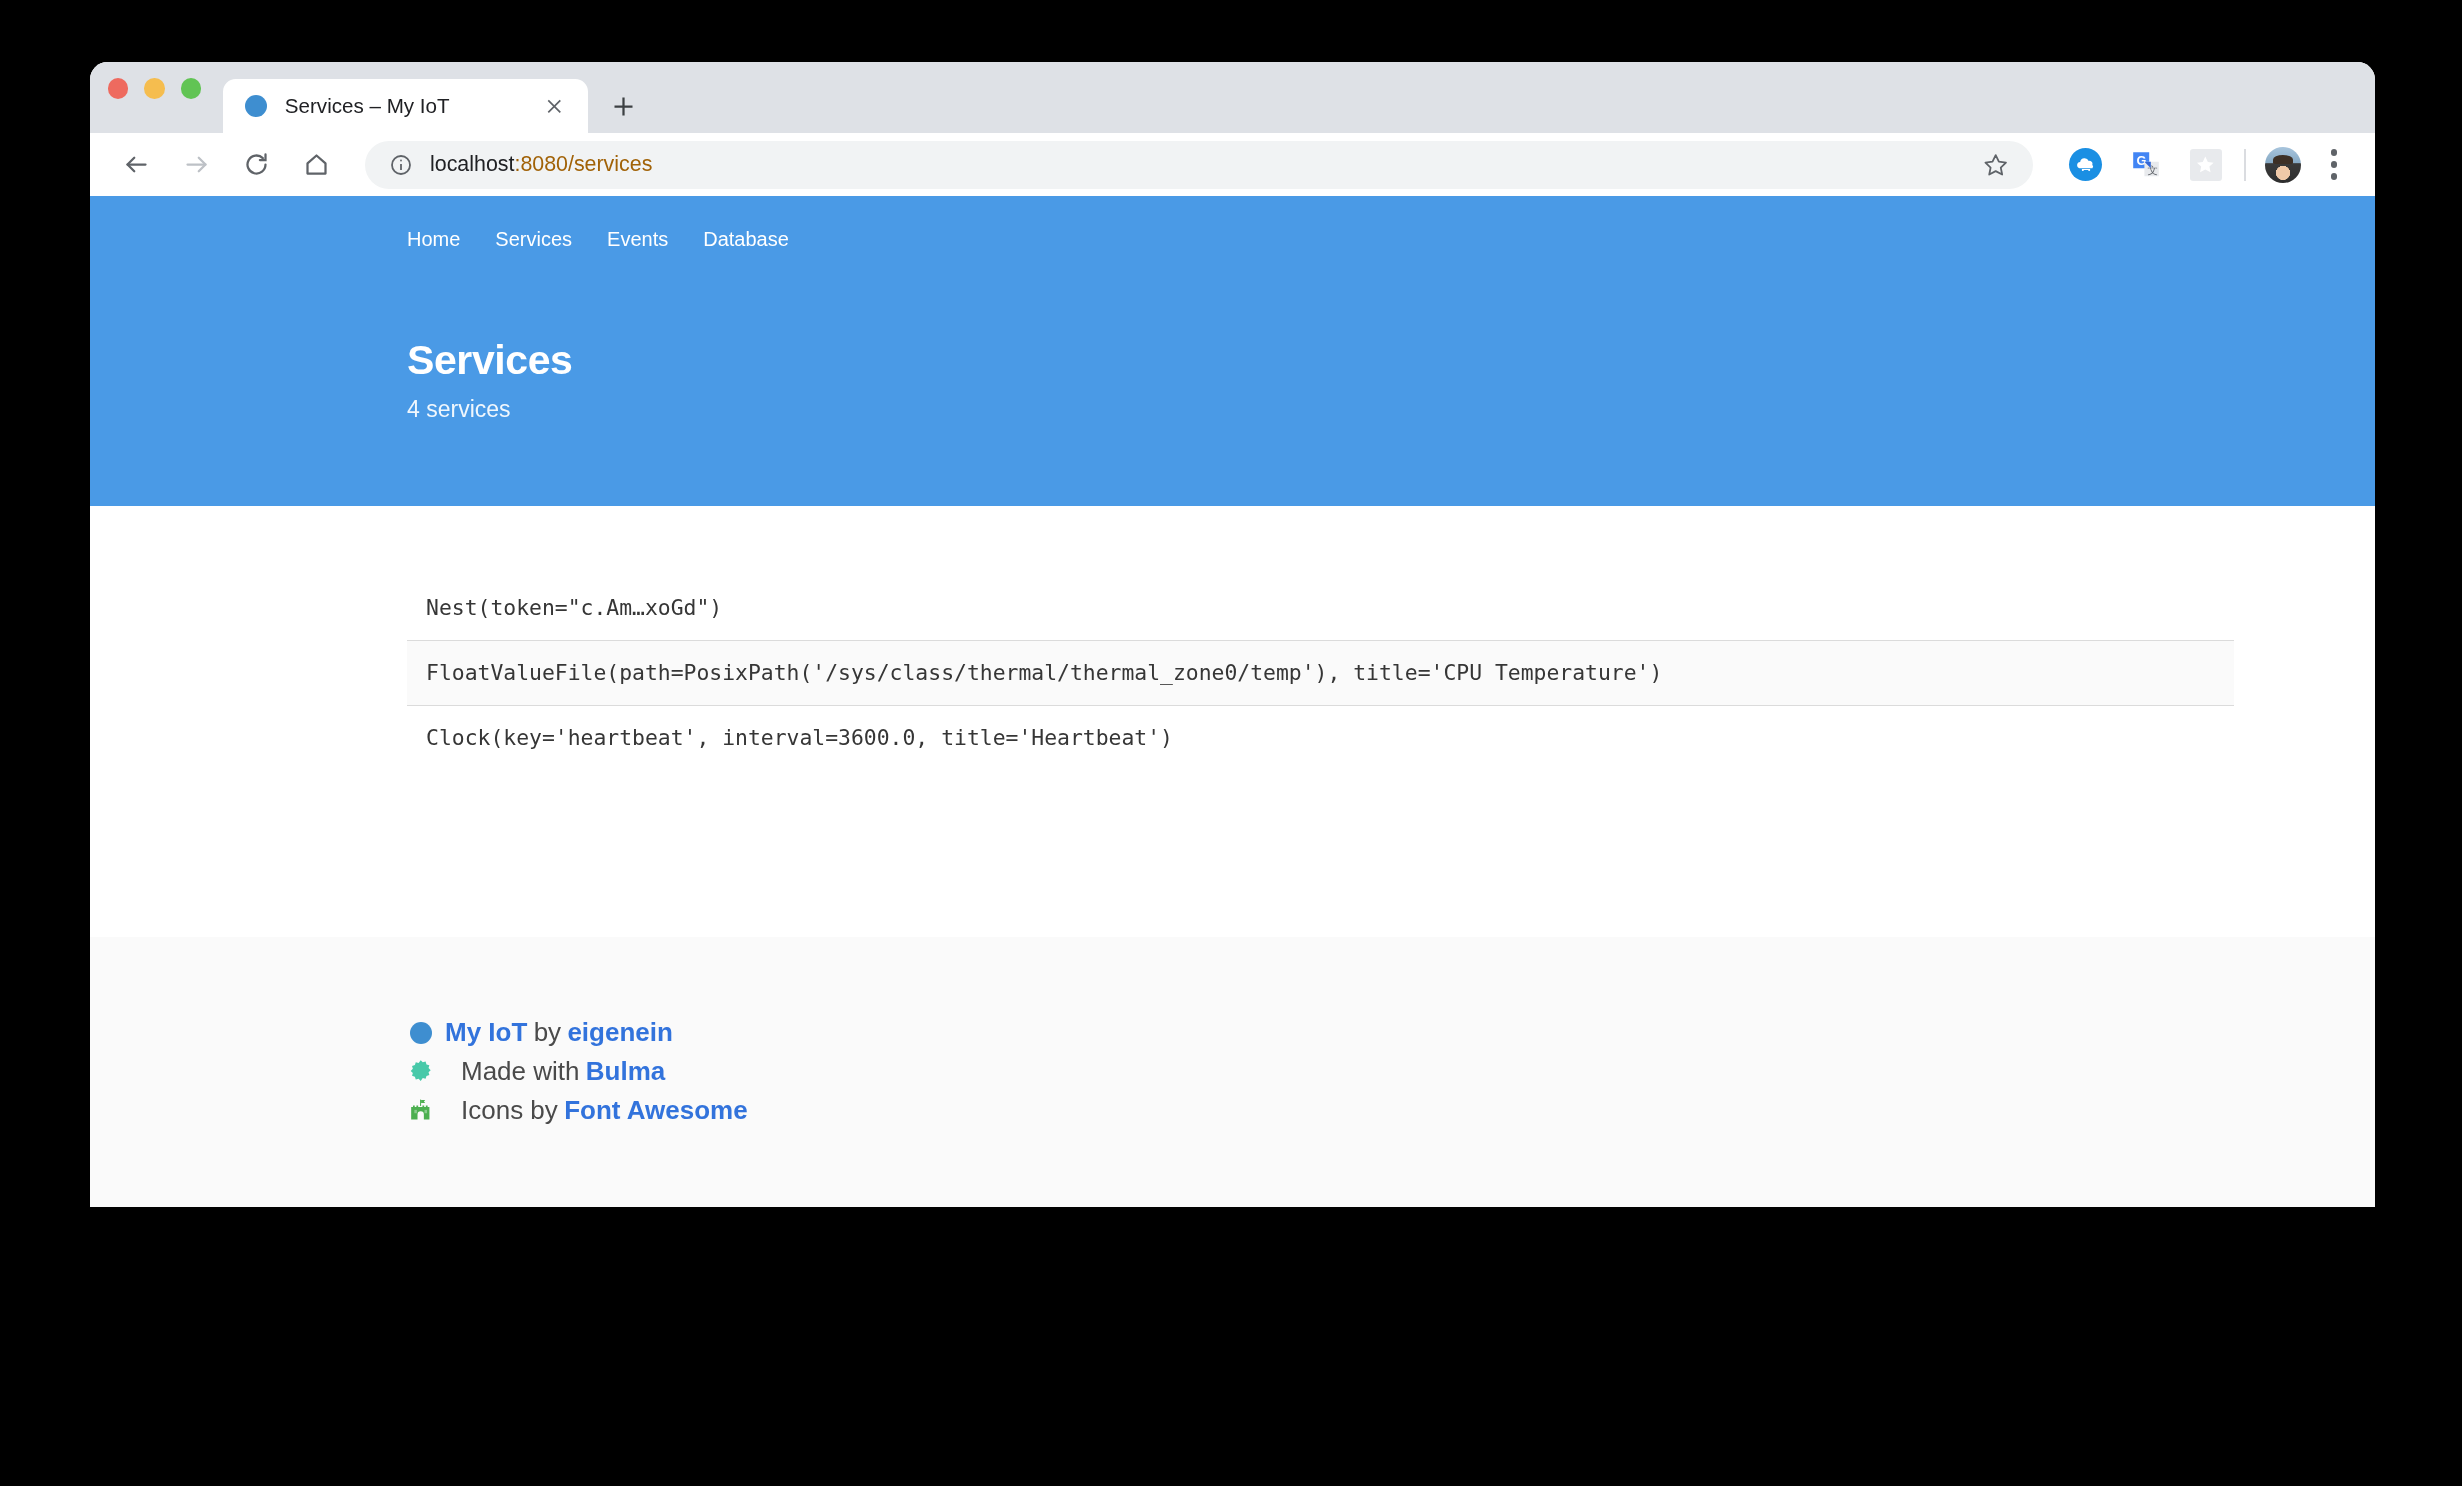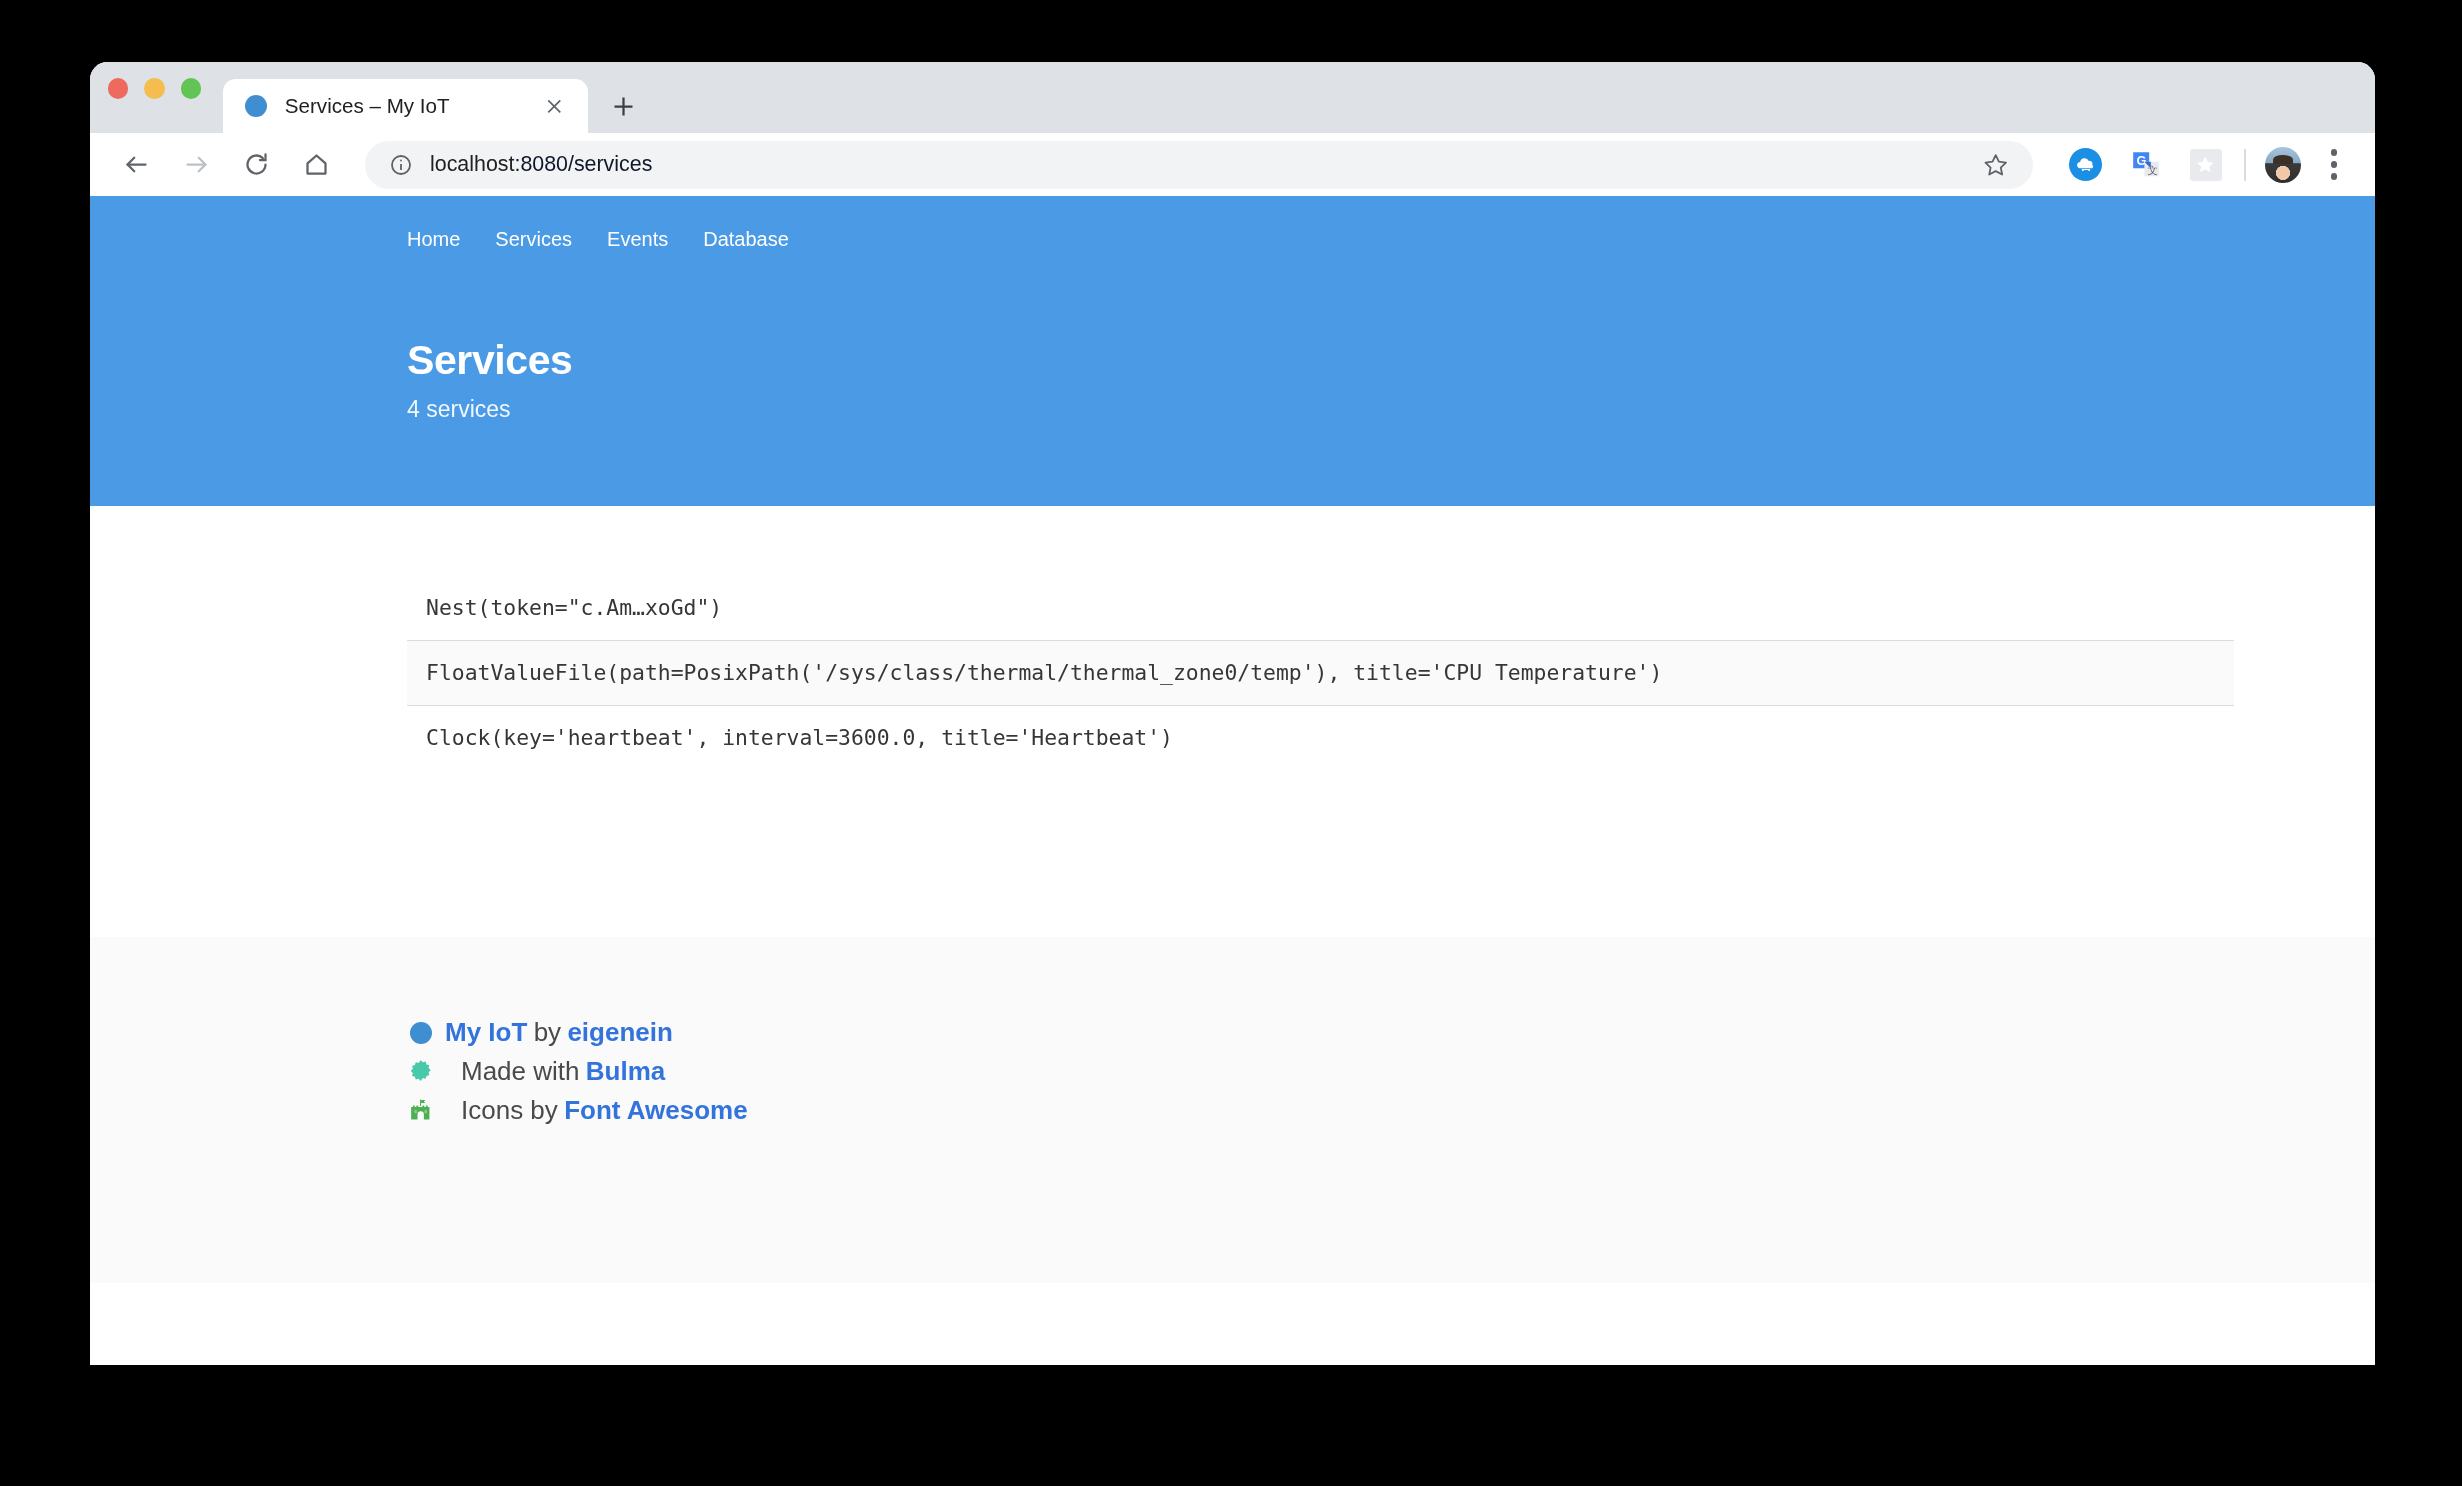--- a/index.html
+++ b/index.html
@@ -14,21 +14,21 @@
   body {
     font-family: "Liberation Sans", sans-serif;
   }
 
   
   .browser-window {
     position: absolute;
     left: 90px;
     top: 62px;
     width: 2285px;
-    height: 1303px;
+    height: 1145px;
     background: #ffffff;
     border-radius: 17.5px 17.5px 0 0;
     overflow: hidden;
   }
 
   
   .tab-strip {
     position: relative;
     height: 71px;
     background: #dee1e6;
@@ -124,21 +124,21 @@
     margin-right: 16px;
     color: #5f6368;
     display: flex; align-items: center; justify-content: center;
   }
   .omnibox-url {
     font-size: 21.4px;
     color: #202124;
     white-space: nowrap;
     flex: 1 1 auto;
   }
-  .omnibox-url .dim { color: #0f172a; }
+  .omnibox-url .dim { color: #a16207; }
   .star-btn {
     width: 48px; height: 48px;
     border-radius: 50%;
     flex: 0 0 auto;
     display: flex; align-items: center; justify-content: center;
     color: #5f6368;
     margin-left: 4.8px;
   }
 
   .ext-icons { display: flex; align-items: center; gap: 0; flex: 0 0 auto; }

